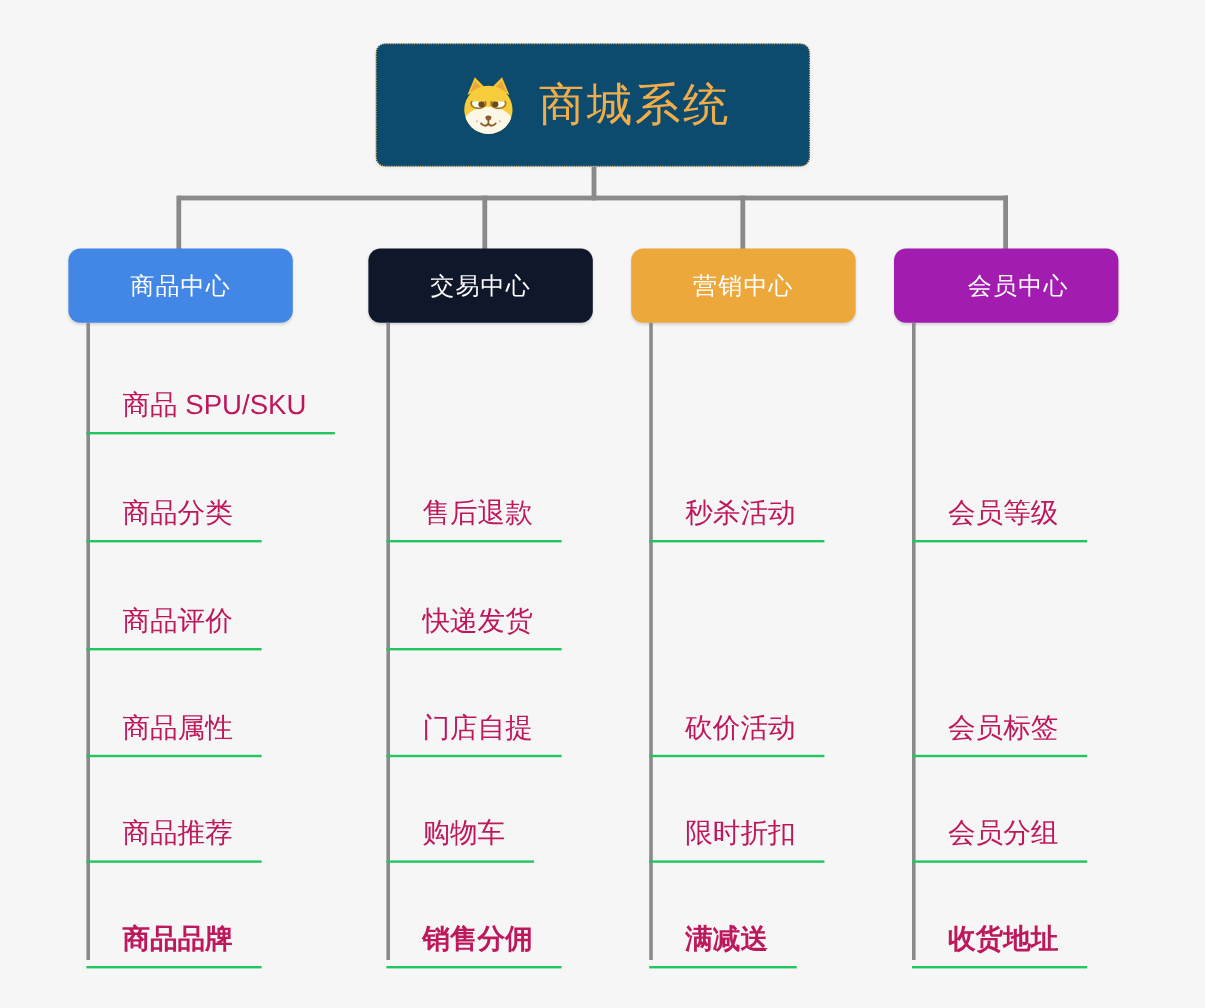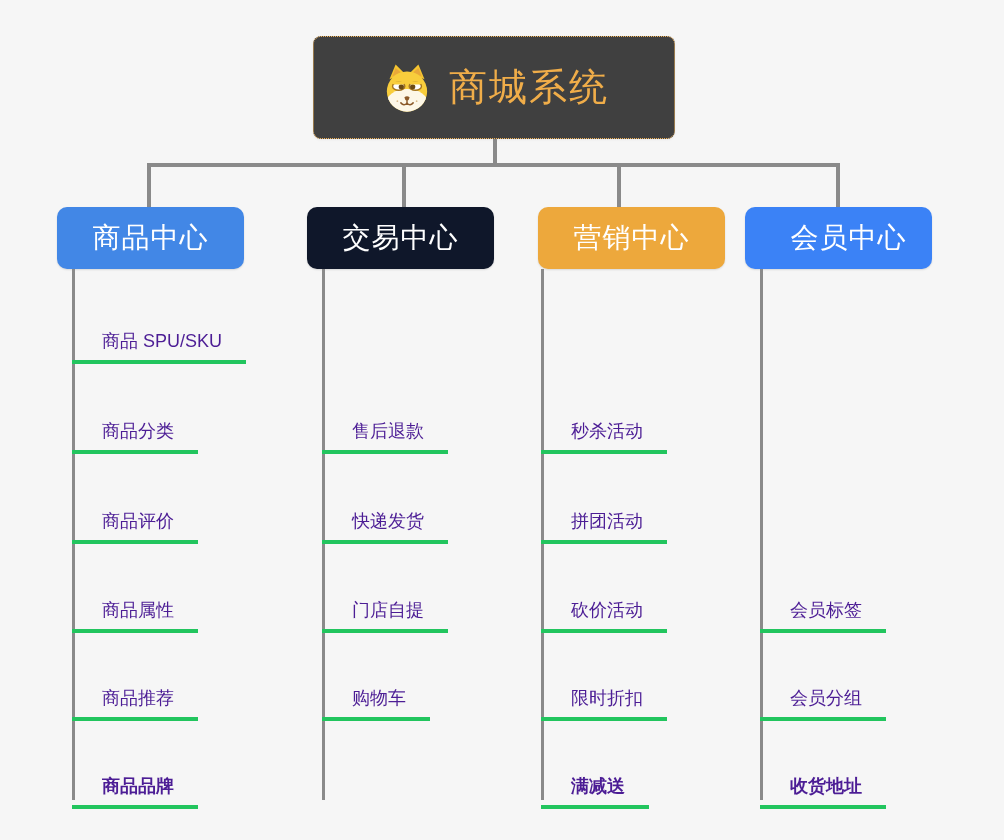--- a/index.html
+++ b/index.html
@@ -2,58 +2,58 @@
 <html><head>
 <meta charset="utf-8">
 <style>
   html,body{margin:0;padding:0;}
   body{font-family:"Liberation Sans","DejaVu Sans",sans-serif;background:#f6f6f6;}
   #canvas{position:relative;width:1004px;height:840px;background:#f6f6f6;overflow:hidden;}
 
   
   .root-node{
     position:absolute;left:313px;top:36px;width:362px;height:103px;
-    background:#404040;border:1px dotted #f0b35a;border-radius:8px;
+    background:#0c4a6e;border:1px dotted #f0b35a;border-radius:8px;
     box-shadow:0 1px 3px rgba(0,0,0,0.05);
     display:flex;align-items:center;justify-content:center;gap:14px;
     box-sizing:border-box;
   }
   .root-title{font-size:38px;color:#f0ad49;letter-spacing:2px;white-space:nowrap;}
   .root-icon{width:56px;height:56px;flex:0 0 auto;}
 
   
   .line{position:absolute;background:#8a8a8a;}
   .stub{left:493px;top:139px;width:4px;height:28px;}
   .rail{left:149px;top:163px;width:691px;height:4px;}
   .drop{top:163px;width:4px;height:46px;}
   .drop.d0{left:147px;} .drop.d1{left:402px;} .drop.d2{left:617px;} .drop.d3{left:836px;}
 
   
   .branch{position:absolute;top:207px;width:260px;height:600px;}
   .branch.p0{left:57px;} .branch.p1{left:307px;} .branch.p2{left:526px;} .branch.p3{left:745px;}
   .branch-box{
     width:187px;height:62px;border-radius:10px;
     display:flex;align-items:center;justify-content:center;
-    color:#ffffff;font-size:28px;letter-spacing:1px;white-space:nowrap;
+    color:#ffffff;font-size:20px;letter-spacing:1px;white-space:nowrap;
     box-shadow:0 1px 2px rgba(0,0,0,0.12);
     box-sizing:border-box;
   }
   .branch-box.c0{background:#4287e6;}
   .branch-box.c1{background:#0f172a;}
-  .branch-box.c2{background:#eda83c;margin-left:12px;}
-  .branch-box.c3{background:#3b82f6;padding-left:20px;}
+  .branch-box.c2{background:#eda83c;}
+  .branch-box.c3{background:#a21caf;padding-left:20px;}
 
   .spine{position:absolute;left:15px;top:62px;width:3px;height:531px;background:#8a8a8a;}
 
   .leaf{
     position:absolute;left:15px;height:44px;
     display:flex;align-items:flex-end;
     padding:0 24px 7px 30px;
-    border-bottom:4px solid #22c55e;
-    font-size:18px;color:#4c1d95;white-space:nowrap;
+    border-bottom:2px solid #22c55e;
+    font-size:23px;color:#be185d;white-space:nowrap;
   }
   .leaf.r0{top:102px;} .leaf.r1{top:192px;} .leaf.r2{top:282px;}
   .leaf.r3{top:371px;} .leaf.r4{top:459px;} .leaf.r5{top:547px;font-weight:bold;}
 </style>
 </head>
 <body>
 
 <div id="canvas">
 
   <div class="root-node">
@@ -113,33 +113,34 @@
     <div class="leaf r5">商品品牌</div>
   </div>
 
   <div class="branch p1">
     <div class="branch-box c1">交易中心</div>
     <div class="spine"></div>
     <div class="leaf r1">售后退款</div>
     <div class="leaf r2">快递发货</div>
     <div class="leaf r3">门店自提</div>
     <div class="leaf r4">购物车</div>
+    <div class="leaf r5">销售分佣</div>
   </div>
 
   <div class="branch p2">
     <div class="branch-box c2">营销中心</div>
     <div class="spine"></div>
     <div class="leaf r1">秒杀活动</div>
-    <div class="leaf r2">拼团活动</div>
     <div class="leaf r3">砍价活动</div>
     <div class="leaf r4">限时折扣</div>
     <div class="leaf r5">满减送</div>
   </div>
 
   <div class="branch p3">
     <div class="branch-box c3">会员中心</div>
     <div class="spine"></div>
+    <div class="leaf r1">会员等级</div>
     <div class="leaf r3">会员标签</div>
     <div class="leaf r4">会员分组</div>
     <div class="leaf r5">收货地址</div>
   </div>
 
 </div>
 
 </body></html>

